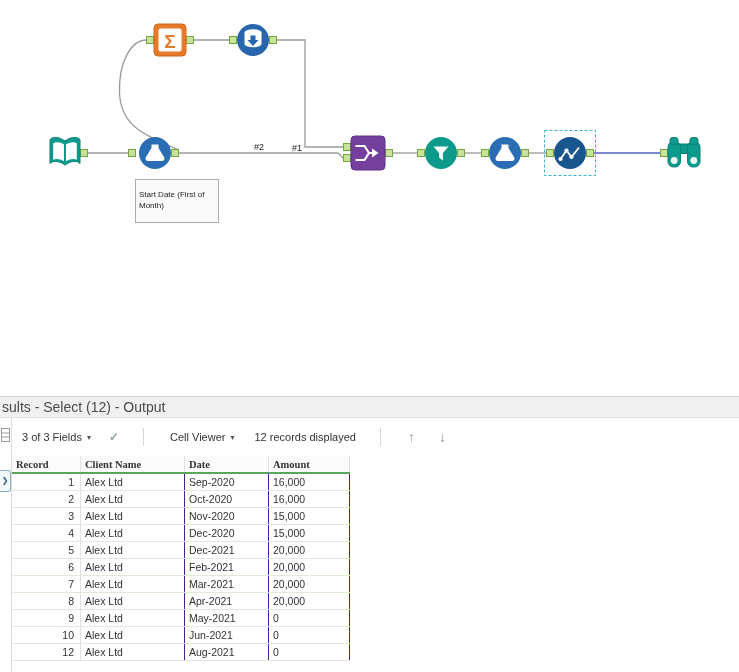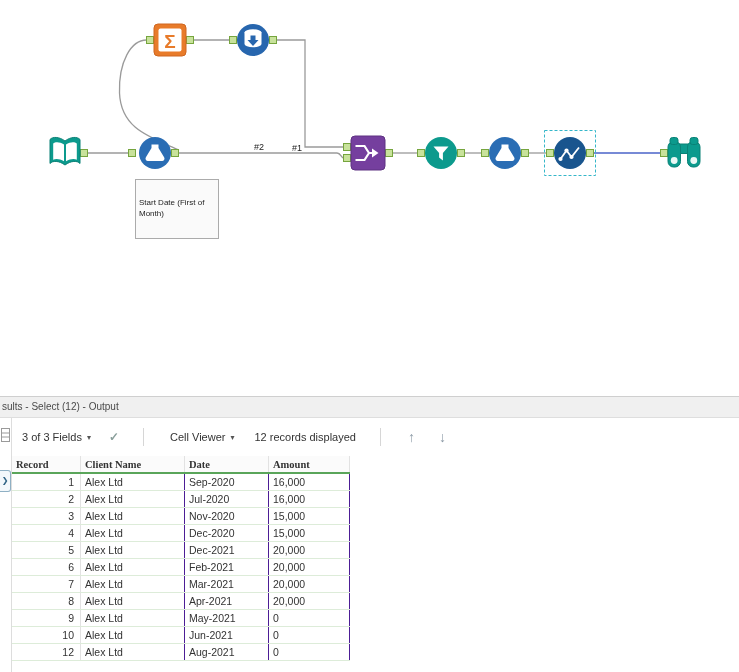--- a/index.html
+++ b/index.html
@@ -7,26 +7,26 @@
   .screen{position:relative;width:739px;height:672px;background:#fff;}
 
   
   .canvas{position:absolute;left:0;top:0;width:739px;height:396px;background:#fff;}
   .flow{position:absolute;left:0;top:0;}
   .wire{stroke:#9a9a9a;stroke-width:1.3;fill:none;}
   .wire.selected{stroke:#4a63c8;stroke-width:1.6;}
   .anchor{fill:#c8e29b;stroke:#76a53e;stroke-width:1;}
   .wlabel{font-size:9px;fill:#222;font-family:"Liberation Sans",sans-serif;}
   .annotation{position:absolute;left:135px;top:179px;width:76px;background:#fafafa;
-    border:1px solid #ababab;font-size:8px;color:#222;padding:18px 3px;line-height:1.35;}
+    border:1px solid #ababab;font-size:8px;color:#222;padding:10px 3px;line-height:1.35;}
 
   
   .results{position:absolute;left:0;top:396px;width:739px;height:276px;background:#fff;}
   .titlebar{height:20px;background:#f0f0f0;border-top:1px solid #cfcfcf;border-bottom:1px solid #dedede;
-    font-size:10px;color:#4a4a4a;line-height:20px;padding-left:2px;white-space:nowrap;overflow:hidden;}
+    font-size:14px;color:#4a4a4a;line-height:20px;padding-left:2px;white-space:nowrap;overflow:hidden;}
   .content{position:relative;height:254px;}
   .rail{position:absolute;left:0;top:0;bottom:0;width:11px;border-right:1px solid #ddd;background:#fff;}
   .rail .grid-ico{display:block;margin:10px auto 0;}
   .rail-chevron{margin-top:28px;width:10px;height:20px;border:1px solid #8fb0c4;border-left:none;
     border-radius:0 3px 3px 0;background:#f3f8fb;color:#2e6384;font-size:8px;line-height:20px;
     text-align:center;cursor:pointer;}
   .main{margin-left:12px;}
   .toolbar{height:38px;display:flex;align-items:center;font-size:11px;color:#333;padding-left:4px;gap:10px;}
   .dd{display:flex;align-items:center;gap:5px;background:none;border:none;font:inherit;color:#333;
     padding:3px 6px;cursor:pointer;}
@@ -195,21 +195,21 @@
           <tbody>
               <tr>
                 <td class="c0">1</td>
                 <td class="c1">Alex Ltd</td>
                 <td class="c2">Sep-2020</td>
                 <td class="c3">16,000</td>
               </tr>
               <tr>
                 <td class="c0">2</td>
                 <td class="c1">Alex Ltd</td>
-                <td class="c2">Jul-2020</td>
+                <td class="c2">Oct-2020</td>
                 <td class="c3">16,000</td>
               </tr>
               <tr>
                 <td class="c0">3</td>
                 <td class="c1">Alex Ltd</td>
                 <td class="c2">Nov-2020</td>
                 <td class="c3">15,000</td>
               </tr>
               <tr>
                 <td class="c0">4</td>

